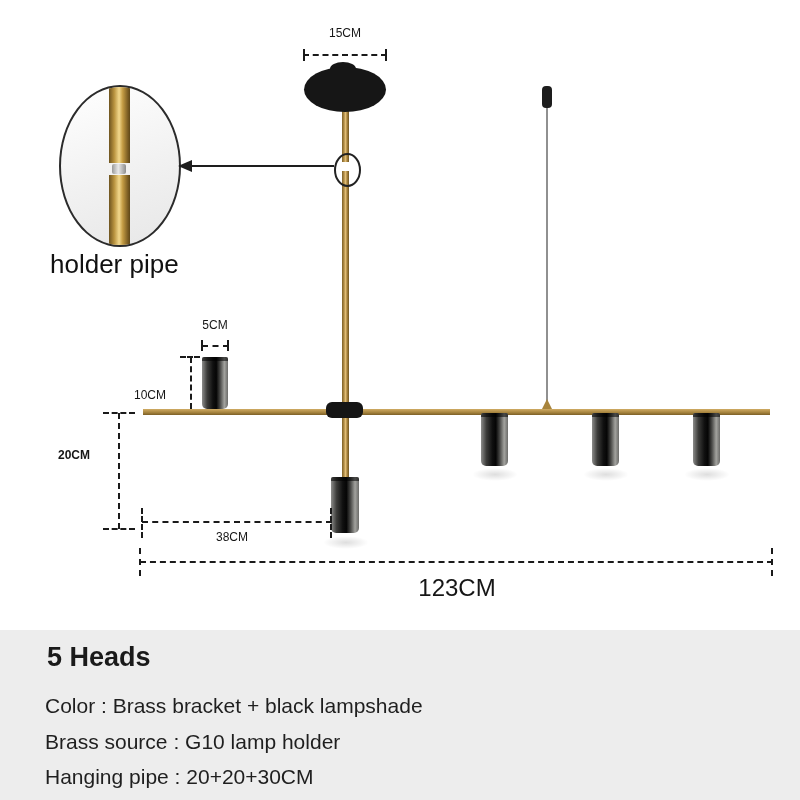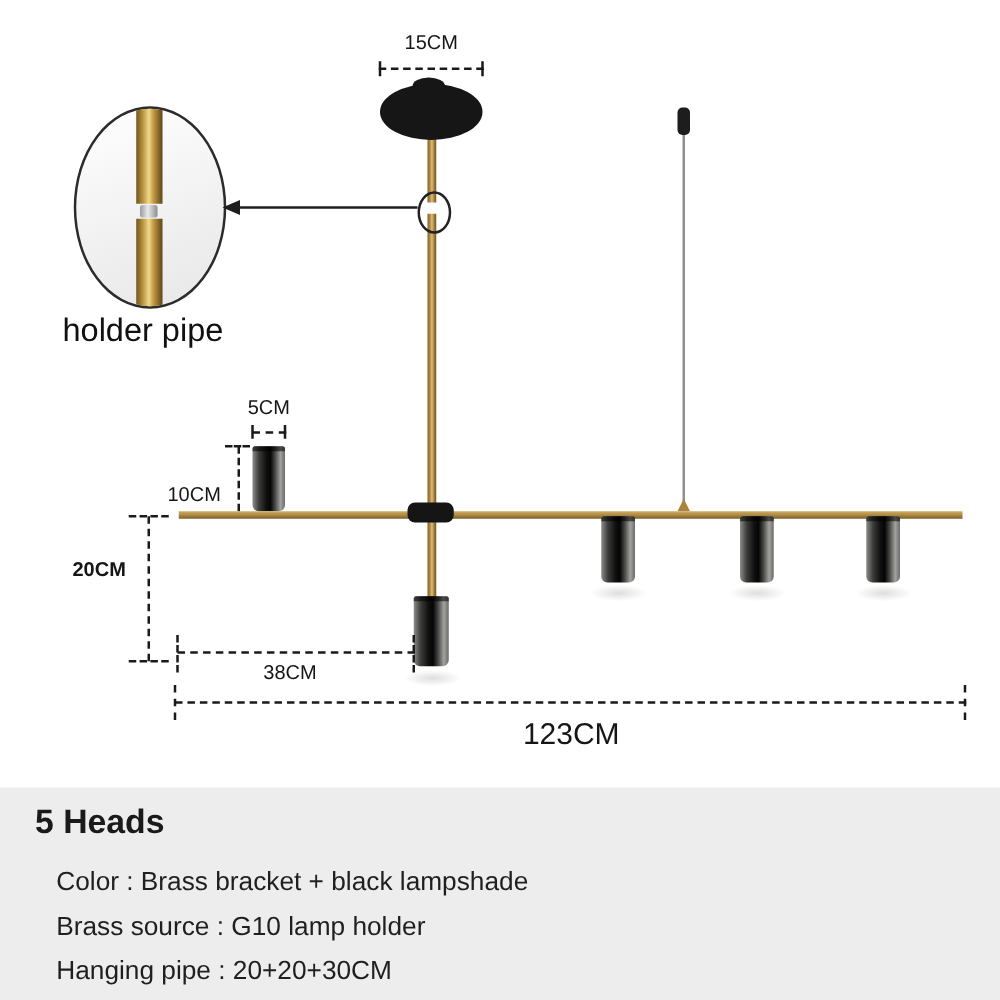--- a/index.html
+++ b/index.html
@@ -35,21 +35,21 @@
   .arrow-line{background:#1e1e1e;height:2px;}
   .arrow-head{width:0;height:0;border-top:6px solid transparent;border-bottom:6px solid transparent;border-right:14px solid #1e1e1e;}
   .joint-circle{border:2px solid #222;border-radius:50%;background:transparent;}
 
   
   .wire{background:#909090;}
   .wire-cap{background:#1d1d1d;border-radius:4px;}
   .wire-cone{width:0;height:0;border-left:5px solid transparent;border-right:5px solid transparent;border-bottom:10px solid #a8843c;}
 
   
-  .dim-label{font-size:16px;color:#161616;text-align:center;white-space:nowrap;}
+  .dim-label{font-size:12px;color:#161616;text-align:center;white-space:nowrap;}
   .dash-h{border-top:2px dashed #1a1a1a;height:0;}
   .dash-v{border-left:2px dashed #1a1a1a;width:0;}
   .tick-v{width:2px;background:#1a1a1a;}
 
   
   .panel{background:#ededed;}
   .panel-title{font-size:27px;font-weight:700;color:#1a1a1a;white-space:nowrap;}
   .panel-line{font-size:21px;margin:4px;line-height:31.5px;color:#1f1f1f;white-space:nowrap;}
   .callout-label{font-size:26px;color:#111;white-space:nowrap;}
   .big{font-size:24px;text-align:center;}
@@ -119,21 +119,21 @@
   <div class="abs dash-h" style="left:142px;top:521px;width:190px;"></div>
   <div class="abs dash-v" style="left:330px;top:508px;height:30px;"></div>
   <div class="abs dim-label" style="left:196px;top:530px;width:72px;">38CM</div>
 
   <div class="abs dash-v" style="left:139px;top:548px;height:28px;"></div>
   <div class="abs dash-h" style="left:140px;top:561px;width:633px;"></div>
   <div class="abs dash-v" style="left:771px;top:548px;height:28px;"></div>
   <div class="abs dim-label big" style="left:390px;top:574px;width:134px;">123CM</div>
 
   <div class="abs panel" style="left:0;top:630px;width:800px;height:170px;">
-    <div class="abs panel-title" style="left:28px;top:12px;">5 Heads</div>
+    <div class="abs panel-title" style="left:47px;top:12px;">5 Heads</div>
     <div class="abs" style="left:41px;top:56px;">
       <p class="panel-line">Color : Brass bracket + black lampshade</p>
       <p class="panel-line">Brass source : G10 lamp holder</p>
       <p class="panel-line">Hanging pipe : 20+20+30CM</p>
     </div>
   </div>
 
 </div>
 
 </body></html>

